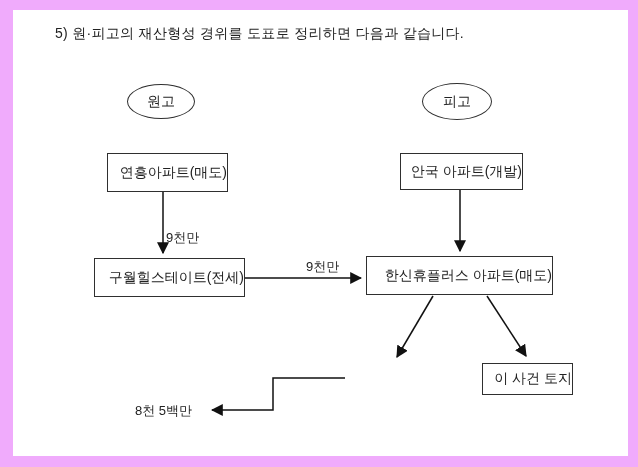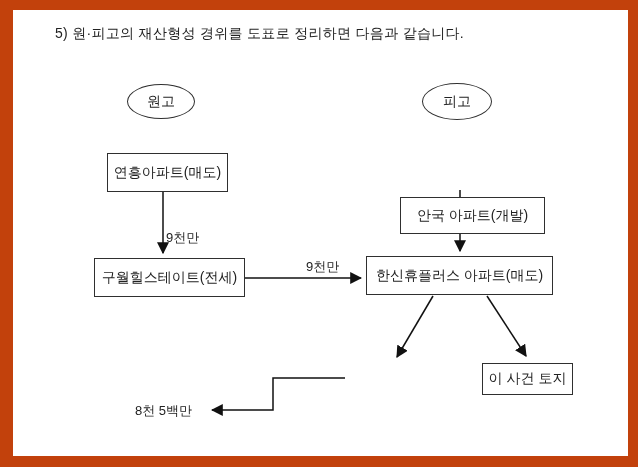--- a/index.html
+++ b/index.html
@@ -3,21 +3,21 @@
 <meta charset="utf-8">
 <style>
   html,body{margin:0;padding:0;}
   body{
     font-family:"Liberation Sans","DejaVu Sans",sans-serif;
     background:#1a1a1a;
   }
   .canvas{
     position:relative;
     width:638px;height:467px;
-    background:#c2410c;
+    background:#f0abfc;
     overflow:hidden;
   }
   .page{
     position:absolute;
     left:13px;top:10px;
     width:615px;height:446px;
     background:#ffffff;
   }
   .title{
     position:absolute;
@@ -36,28 +36,28 @@
     display:flex;align-items:center;justify-content:center;
     font-size:14px;color:#222222;
     z-index:3;
   }
   .ellipse.plaintiff{left:127px;top:84px;width:66px;height:33px;}
   .ellipse.defendant{left:422px;top:83px;width:68px;height:35px;}
   .node{
     position:absolute;
     border:1.3px solid #2f2f2f;
     background:#ffffff;
-    display:flex;align-items:center;justify-content:center;
+    display:flex;align-items:center;justify-content:flex-end;
     font-size:14px;color:#222222;
     white-space:nowrap;
     box-sizing:border-box;
     z-index:3;
   }
   .node.yeonheung{left:107px;top:153px;width:121px;height:39px;}
-  .node.anguk{left:400px;top:153px;width:145px;height:37px;margin-top:44px;}
+  .node.anguk{left:400px;top:153px;width:123px;height:37px;}
   .node.guwol{left:94px;top:258px;width:151px;height:39px;}
   .node.hanshin{left:366px;top:256px;width:187px;height:39px;}
   .node.juan{left:345px;top:363px;width:95px;height:34px;}
   .node.land{left:482px;top:363px;width:91px;height:32px;}
   .edge-label{
     position:absolute;
     font-size:13px;color:#222222;
     white-space:nowrap;
     z-index:3;
   }

